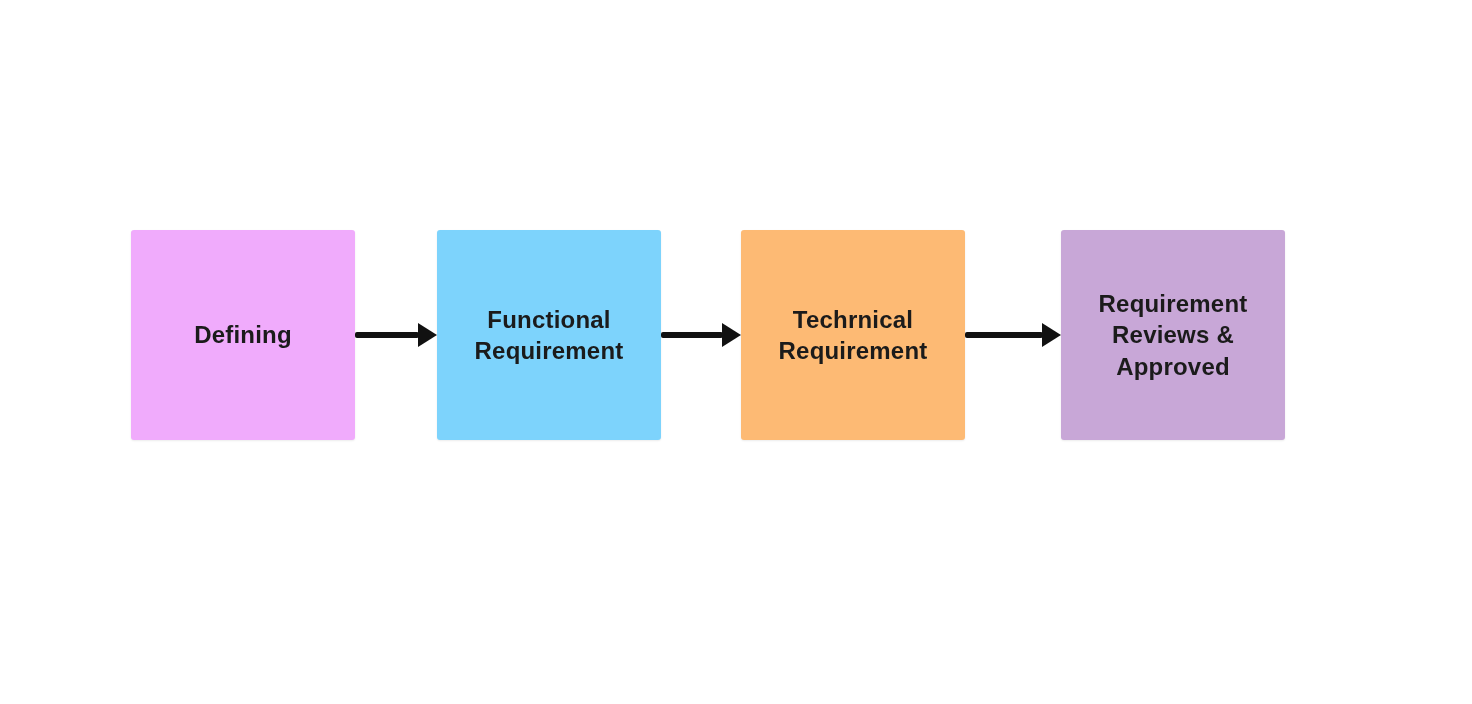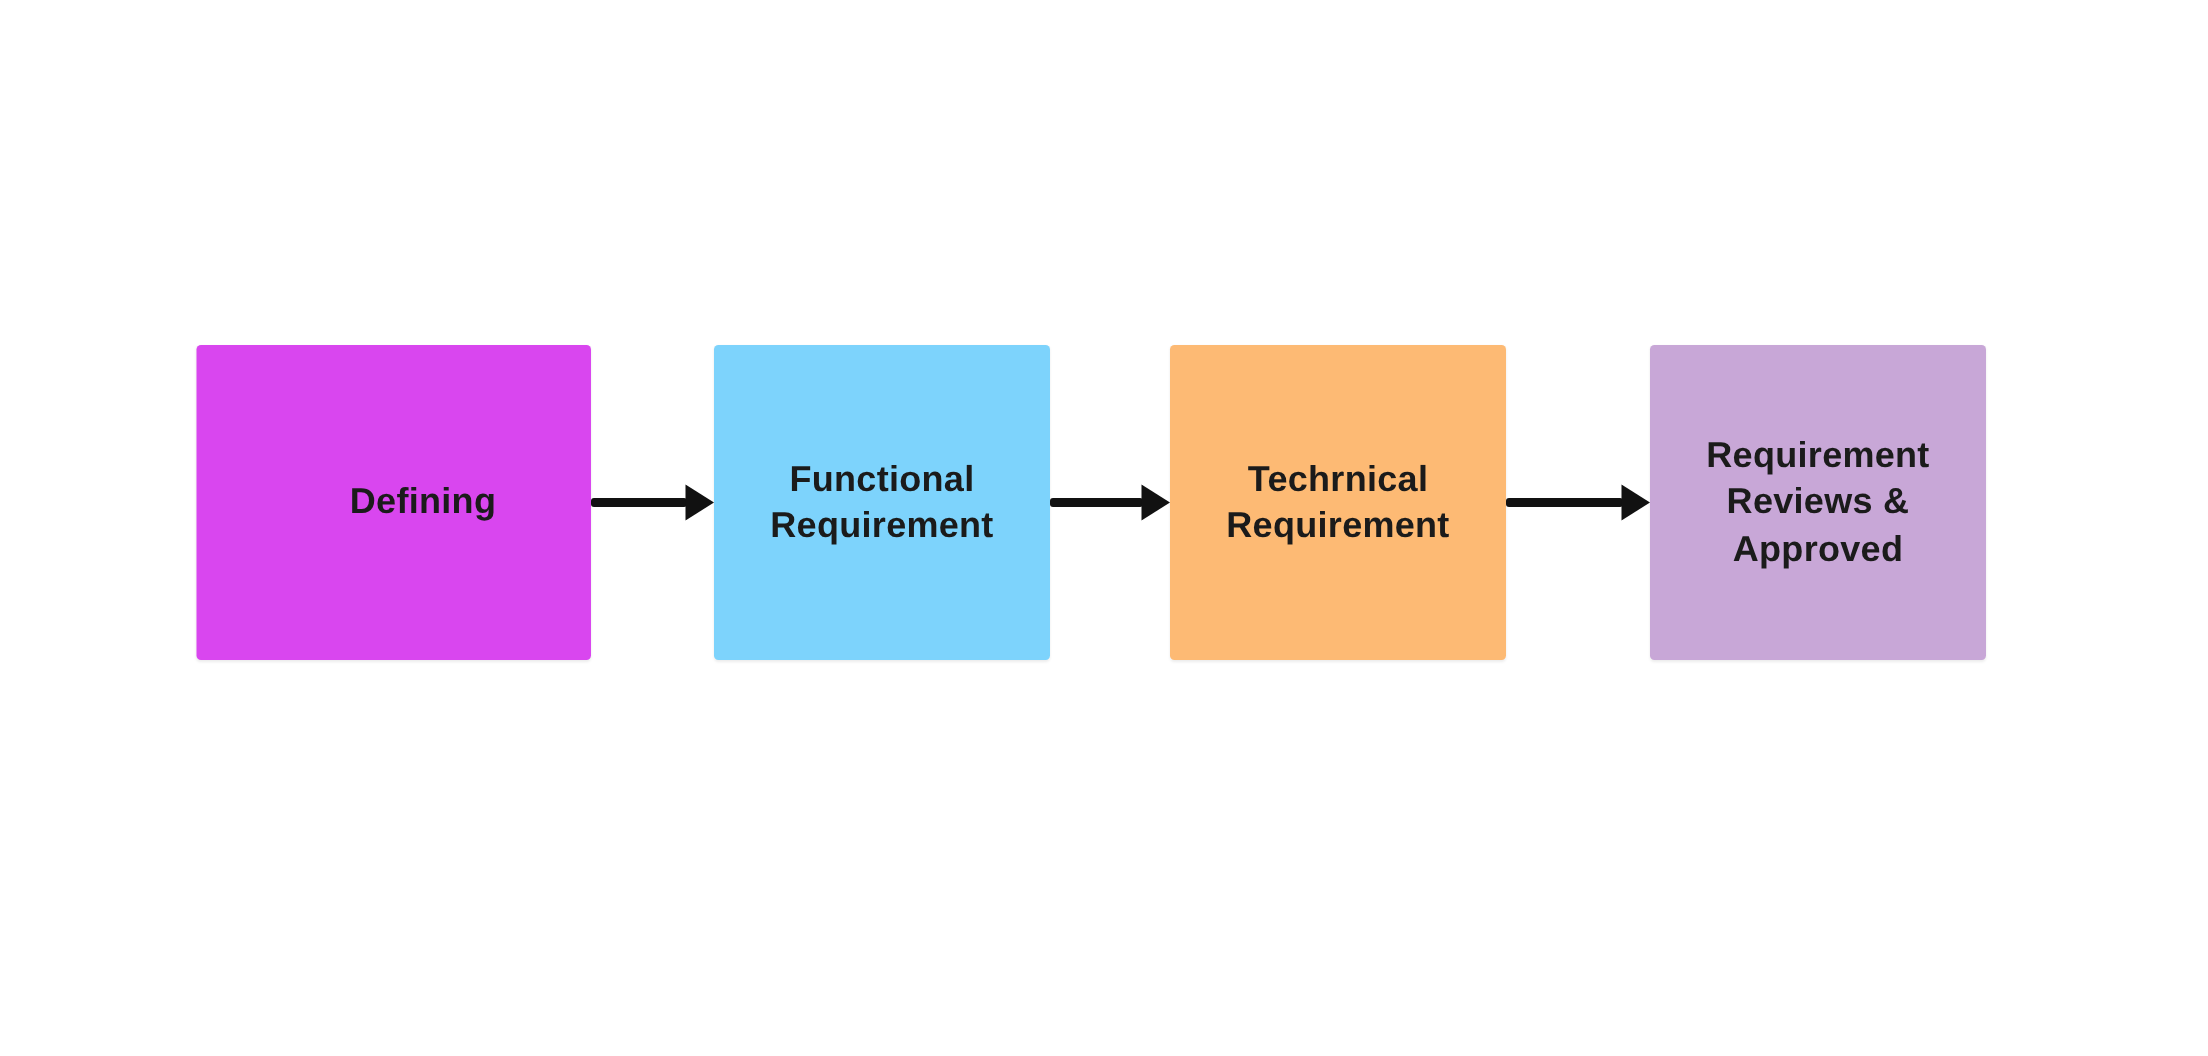--- a/index.html
+++ b/index.html
@@ -61,21 +61,21 @@
     border-top: 12px solid transparent;
     border-bottom: 12px solid transparent;
     margin-left: -1px;
   }
 </style>
 </head>
 <body style="background-color: rgb(255, 255, 255);">
 
 <div class="flow-canvas">
 
-  <div class="flow-node" style="background-color: #d946ef; padding-left: 39px;">
+  <div class="flow-node" style="background-color: #f0abfc;">
     <span class="node-label">Defining</span>
   </div>
 
   <div class="flow-arrow arrow-1">
     <div class="arrow-line"></div>
     <div class="arrow-head"></div>
   </div>
 
   <div class="flow-node" style="background-color: #7dd3fc;">
     <span class="node-label">Functional

